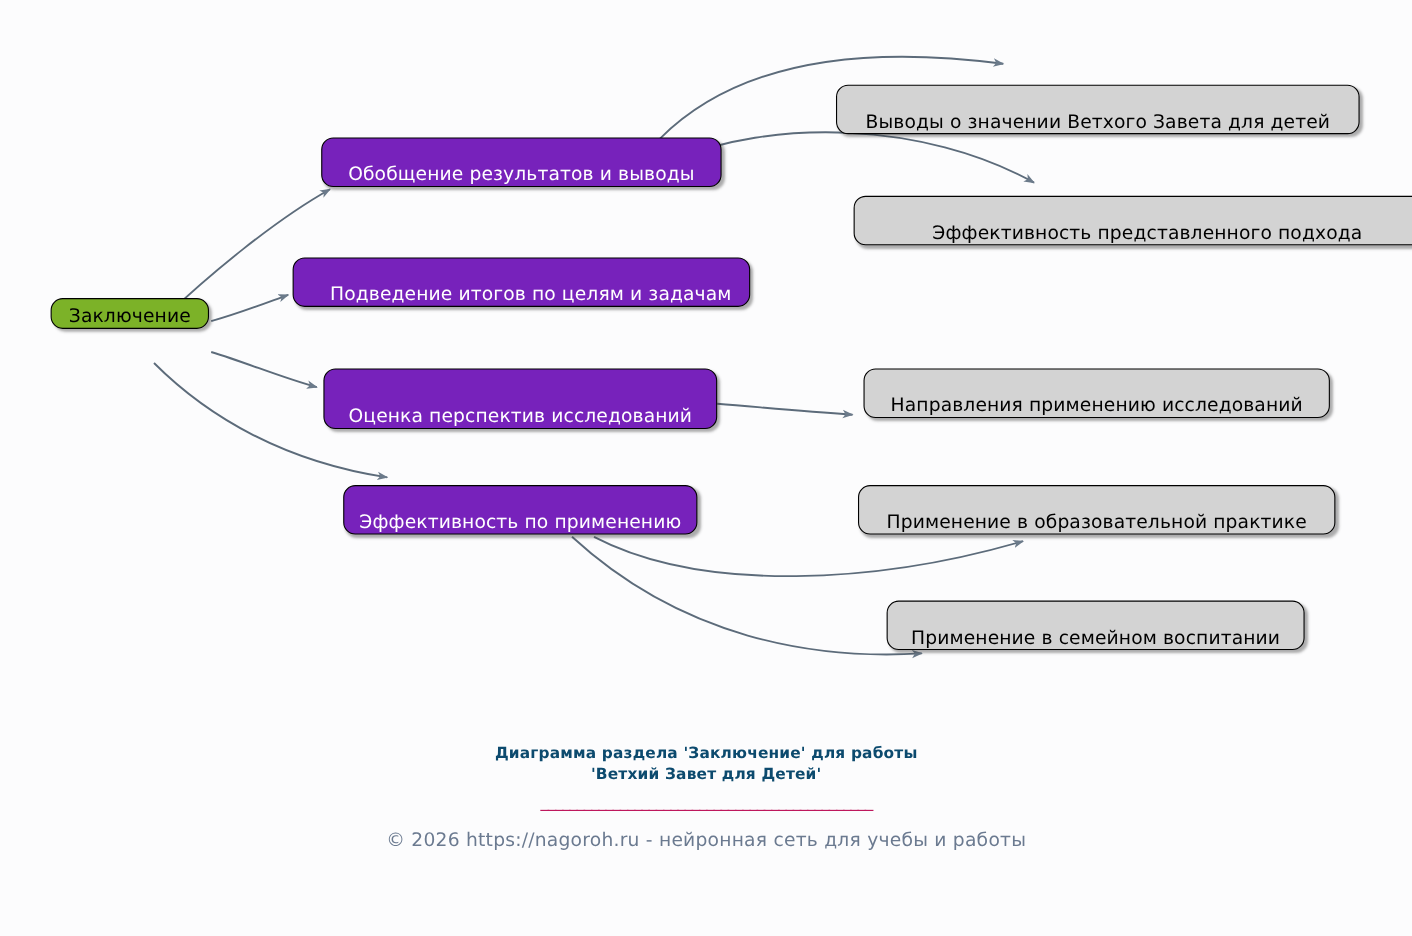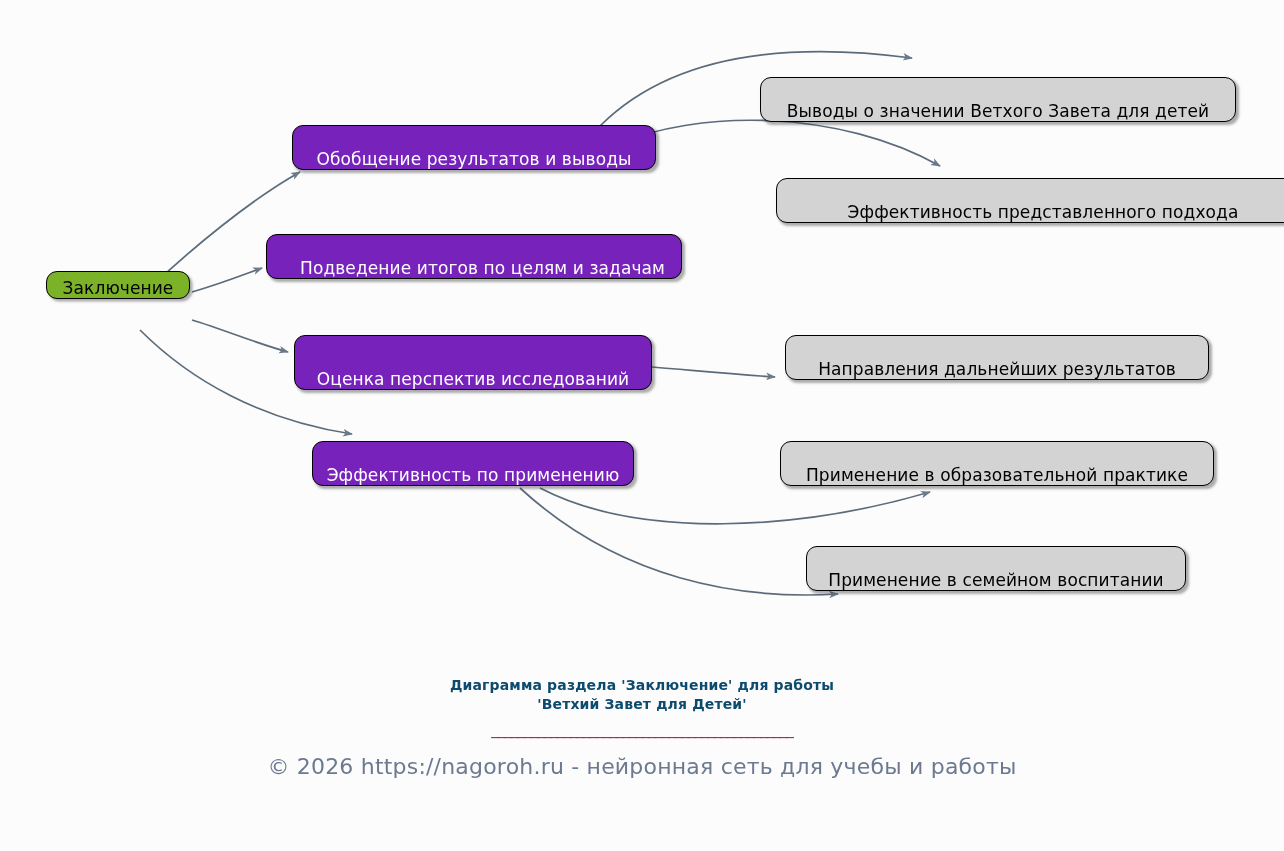--- a/index.html
+++ b/index.html
@@ -88,21 +88,21 @@
     font-size: 15.5px;
     color: #be185d;
     letter-spacing: -1.2px;
     font-weight: normal;
     overflow: hidden;
     height: 20px;
   }
 
   .caption-footer {
     margin-top: 14px;
-    font-size: 22px;
+    font-size: 17px;
     color: #6b7a90;
     letter-spacing: 0.2px;
   }
 </style>
 </head>
 <body>
 
 <div id="canvas">
 
   <svg id="edges" viewBox="0 0 1284 851" xmlns="http://www.w3.org/2000/svg">
@@ -156,21 +156,21 @@
 
   <div class="node leaf" style="left:760px; top:77px; width:476px; height:45px;">
     <span>Выводы о значении Ветхого Завета для детей</span>
   </div>
 
   <div class="node leaf" style="left:776px; top:178px; width:534px; height:45px;">
     <span>Эффективность представленного подхода</span>
   </div>
 
   <div class="node leaf" style="left:785px; top:335px; width:424px; height:45px;">
-    <span>Направления дальнейших результатов</span>
+    <span>Направления применению исследований</span>
   </div>
 
   <div class="node leaf" style="left:780px; top:441px; width:434px; height:45px;">
     <span>Применение в образовательной практике</span>
   </div>
 
   <div class="node leaf" style="left:806px; top:546px; width:380px; height:45px;">
     <span>Применение в семейном воспитании</span>
   </div>
 

